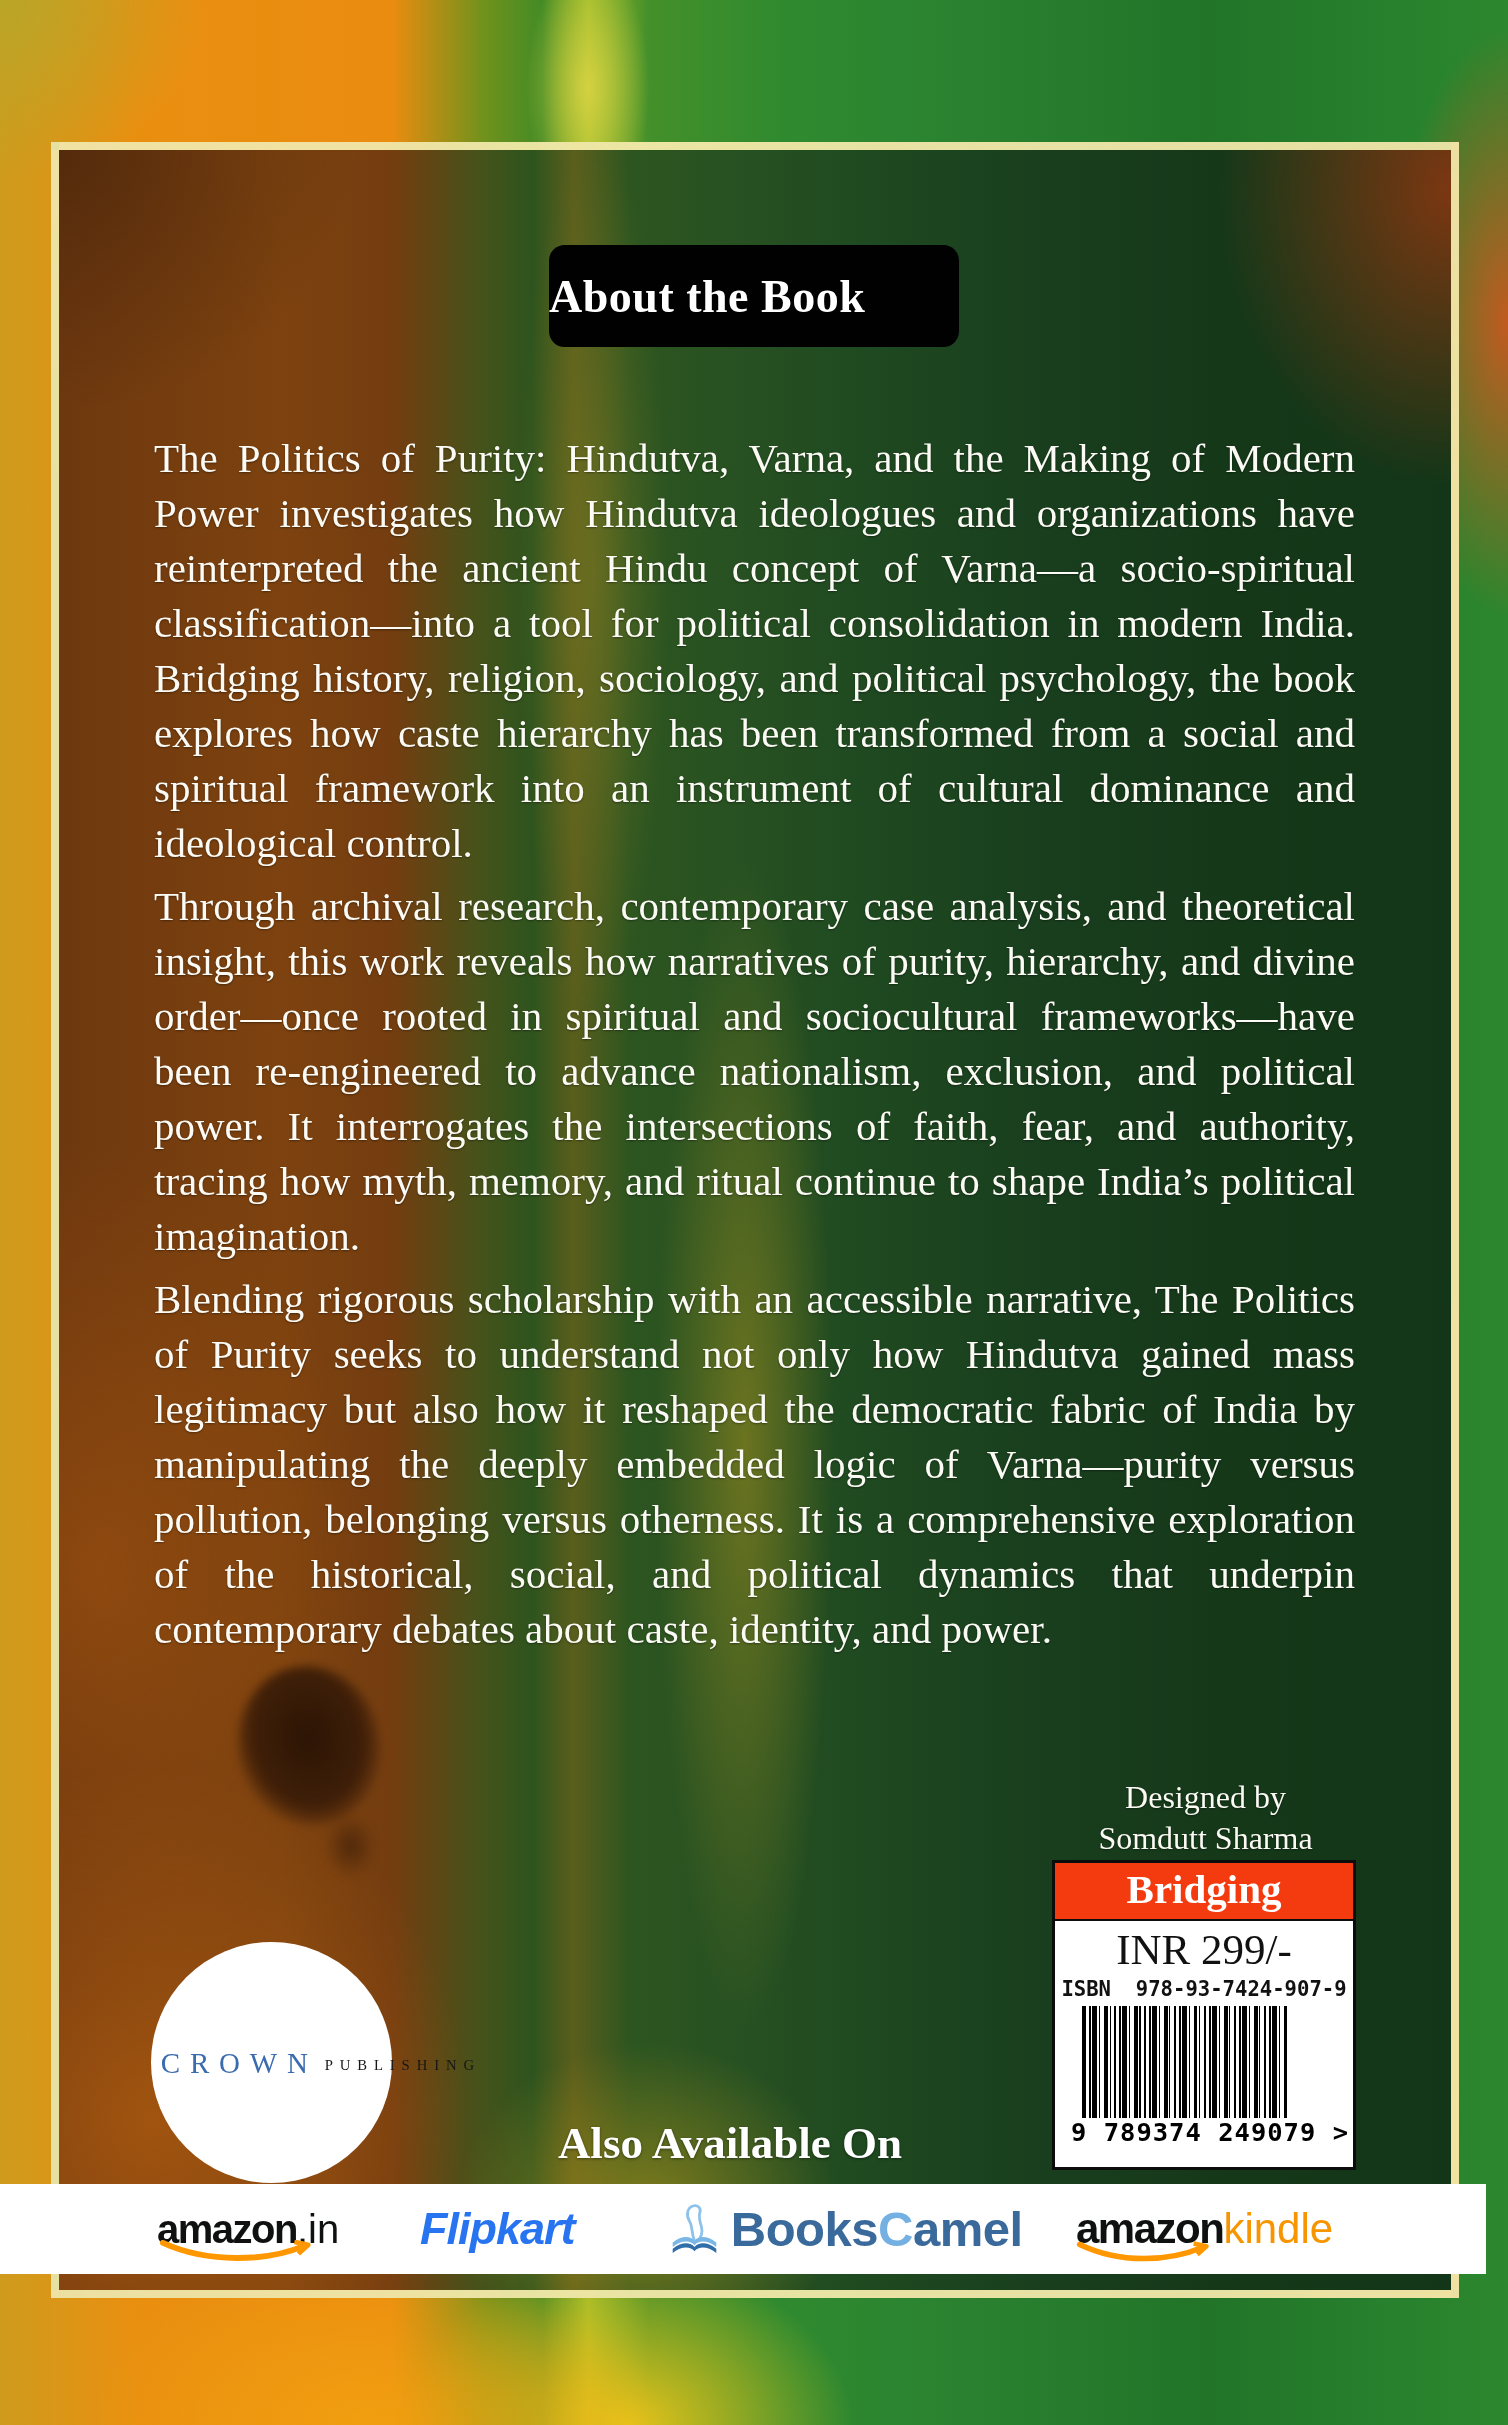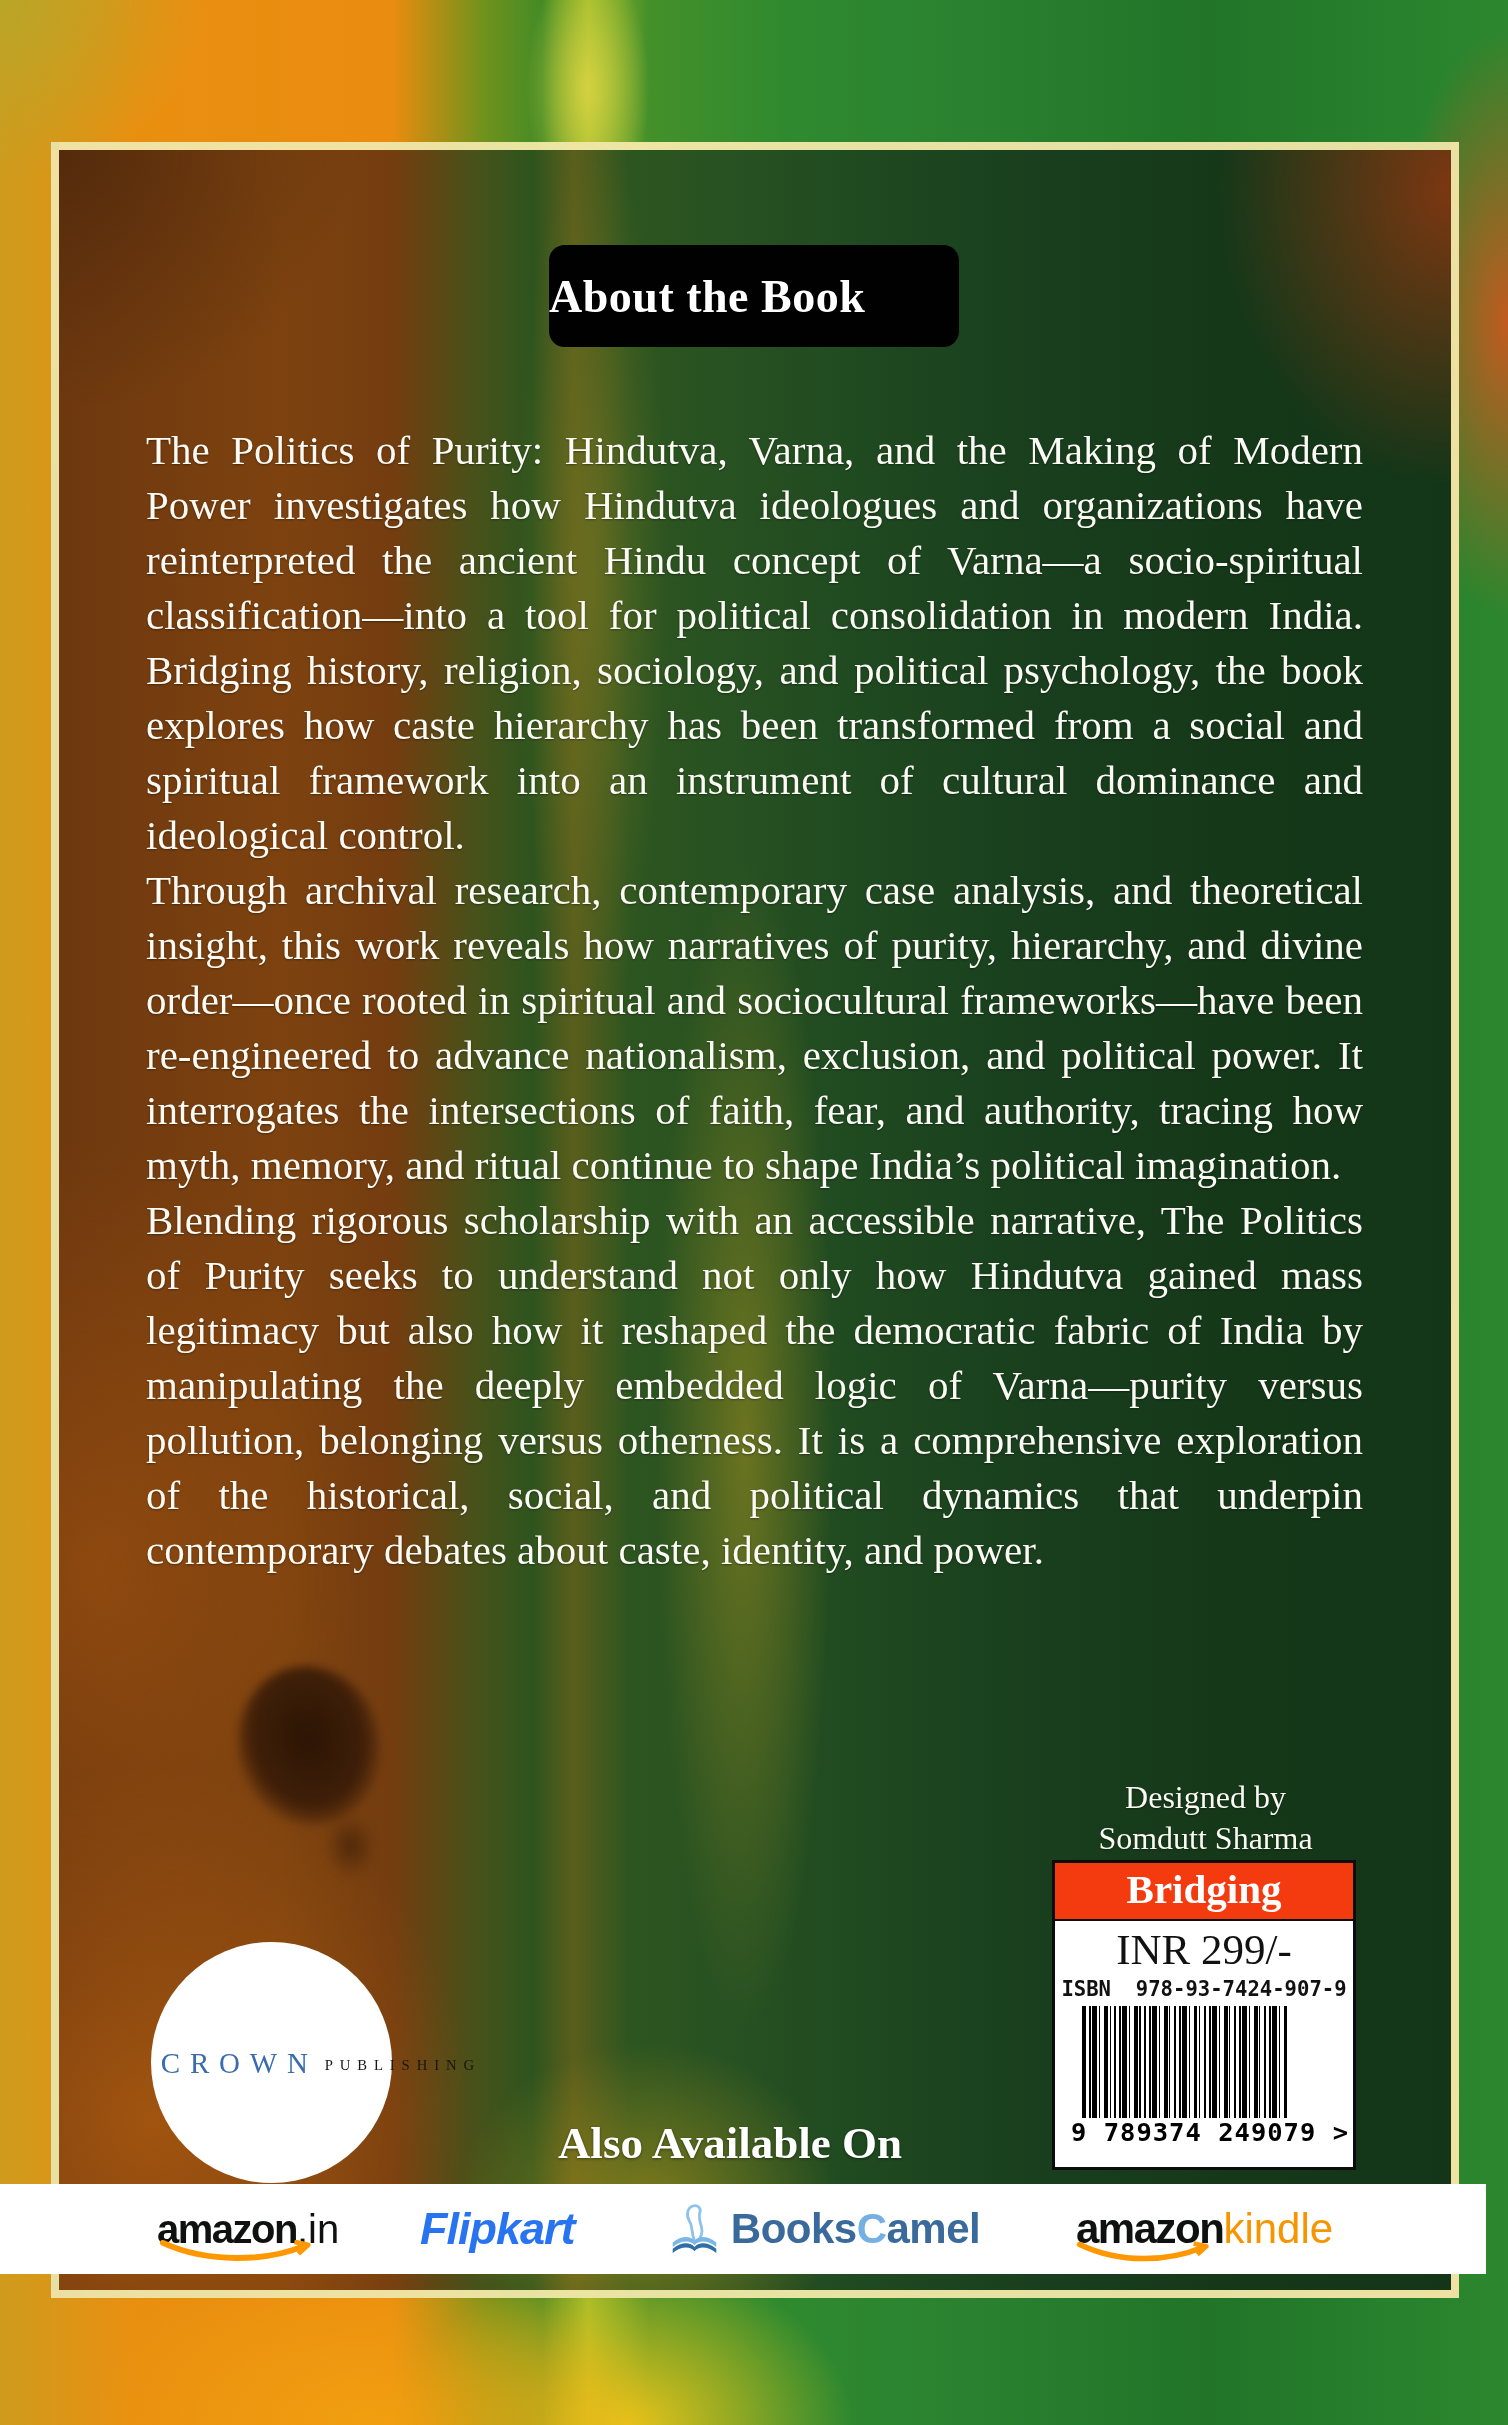--- a/index.html
+++ b/index.html
@@ -27,21 +27,21 @@
   .blob{position:absolute;border-radius:50%;filter:blur(4.9px);}
   .blob-main{left:179px;top:1516px;width:142px;height:159px;transform:rotate(-12deg);
     background:radial-gradient(ellipse at 50% 45%, rgba(40,18,4,.95) 0%, rgba(48,22,6,.8) 55%, rgba(60,30,8,0) 78%);}
   .blob-tail{left:267px;top:1666px;width:49px;height:61px;opacity:.55;
     background:radial-gradient(ellipse at 50% 50%, rgba(40,18,4,.9) 0%, rgba(60,30,8,0) 75%);}
   .title-box{position:absolute;left:549px;top:245px;width:410px;height:102px;background:#010101;
     border-radius:15.7px;display:flex;align-items:center;justify-content:flex-start;}
   .title-box span{color:#fff;font-size:46px;font-weight:700;letter-spacing:0.5px;}
   .body-text{position:absolute;left:146px;top:423px;width:1217px;color:#fbfaf4;
     font-size:41px;line-height:55px;text-align:justify;text-shadow:0 1px 2px rgba(0,0,0,.4);}
-  .body-text p{margin:0;font-family:Liberation Serif, serif;}
+  .body-text p{margin:8px;font-family:Liberation Serif, serif;}
   .designed{position:absolute;left:1073px;top:1777px;width:265px;text-align:center;color:#fbfaf4;
     font-size:32px;line-height:41px;text-shadow:0 1px 2px rgba(0,0,0,.4);}
   .pricebox{position:absolute;left:1052px;top:1860px;width:304px;height:310px;box-sizing:border-box;
     background:#fff;border:3.9px solid #0c0c0c;}
   .cat{height:56px;background:#f43b10;border-bottom:2.9px solid #0c0c0c;color:#fff;
     font-size:41px;font-weight:600;text-align:center;line-height:53px;}
   .price{font-size:43px;line-height:49px;color:#111;text-align:center;margin-top:3.9px;}
   .isbn{font-family:"DejaVu Sans Mono",monospace;font-weight:700;font-size:20.6px;color:#111;
     text-align:center;white-space:pre;margin-top:2.9px;}
   .bars{height:112px;width:201px;margin:4.9px 0 0 27.4px;border-left:2.9px solid #000;border-right:2.9px solid #000;
@@ -56,21 +56,21 @@
     font-size:45px;font-weight:700;text-shadow:0 1px 2.9px rgba(0,0,0,.45);}
   .band{position:absolute;left:0;top:2184px;width:1486px;height:90px;background:#fff;}
   .logo{position:absolute;top:0;height:90px;display:flex;align-items:center;
     font-family:"Liberation Sans","DejaVu Sans",sans-serif;}
   .amazon-in{left:157px;}
   .amz-wrap{position:relative;display:inline-block;}
   .amz-bold{font-weight:700;font-size:40px;color:#0f1111;letter-spacing:-1.5px;}
   .amz-reg{font-weight:400;font-size:40px;color:#0f1111;}
   .smile{position:absolute;left:2px;bottom:-9.8px;}
   .flipkart{left:420px;font-size:45px;font-weight:800;font-style:italic;color:#2874f0;letter-spacing:-1px;}
-  .bookscamel{left:668px;font-size:42px;font-weight:700;letter-spacing:-0.5px;}
+  .bookscamel{left:668px;font-size:49px;font-weight:700;letter-spacing:-0.5px;}
   .bookscamel svg{margin-right:9.8px;}
   .bc-dark{color:#3a6a9b;}
   .bc-light{color:#74b0e2;}
   .kindle{left:1076px;}
   .kindle-orange{font-weight:400;font-size:42px;color:#f79500;}
   .k{font-size:42px;}
 </style>
 </head>
 <body>
 

